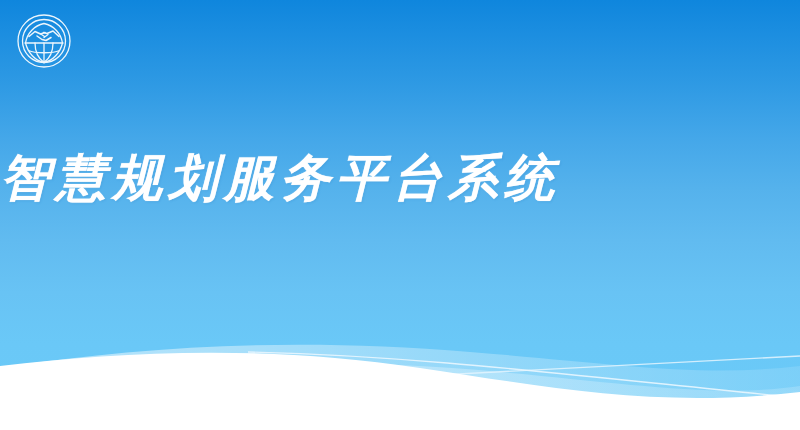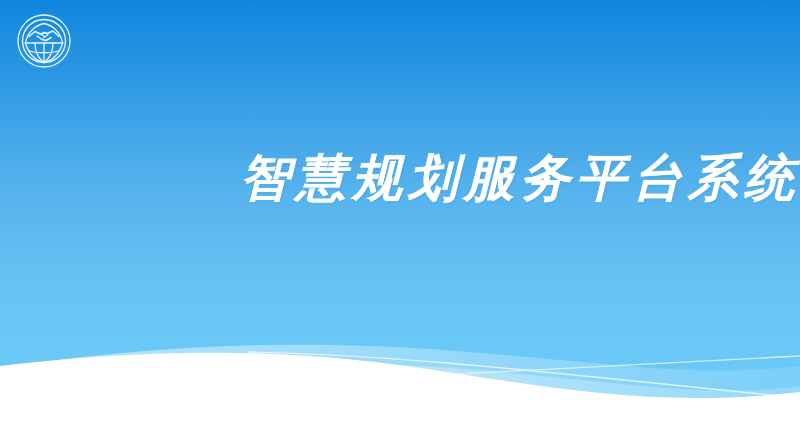--- a/index.html
+++ b/index.html
@@ -69,21 +69,21 @@
     height: 58px;
     opacity: 0.92;
   }
 
   
   .title-wrap {
     position: absolute;
     left: 0;
     top: 148px;
     width: 800px;
-    text-align: right;
+    text-align: left;
   }
 
   .title {
     display: inline-block;
     margin: 0;
     font-family: "DejaVu Serif", "Liberation Serif", serif;
     font-size: 50px;
     font-weight: 700;
     font-style: italic;
     letter-spacing: 6px;

